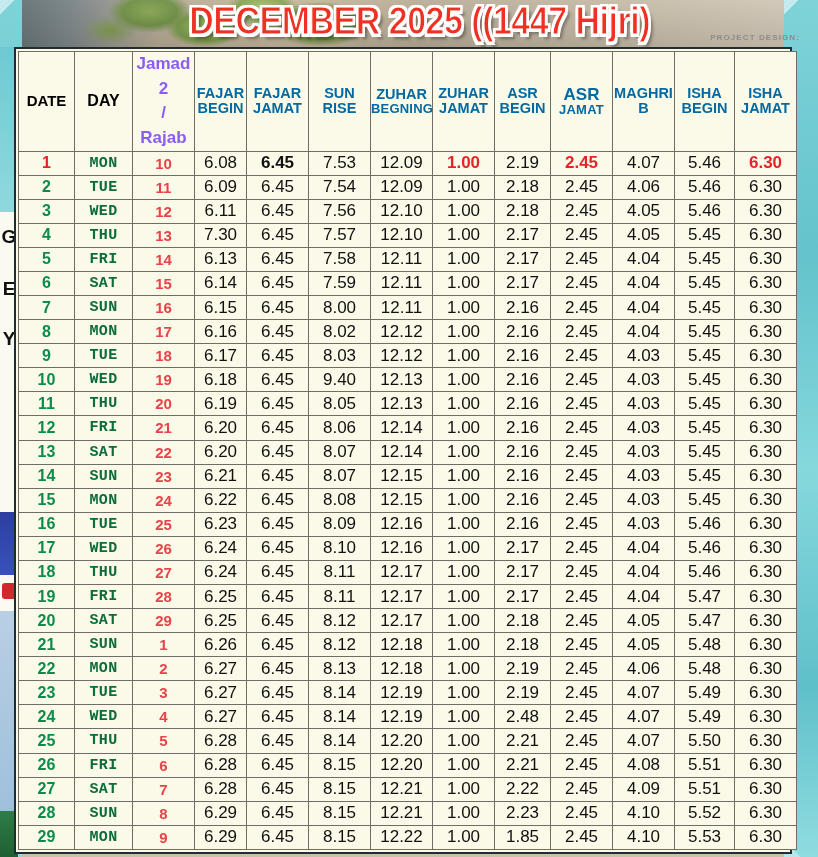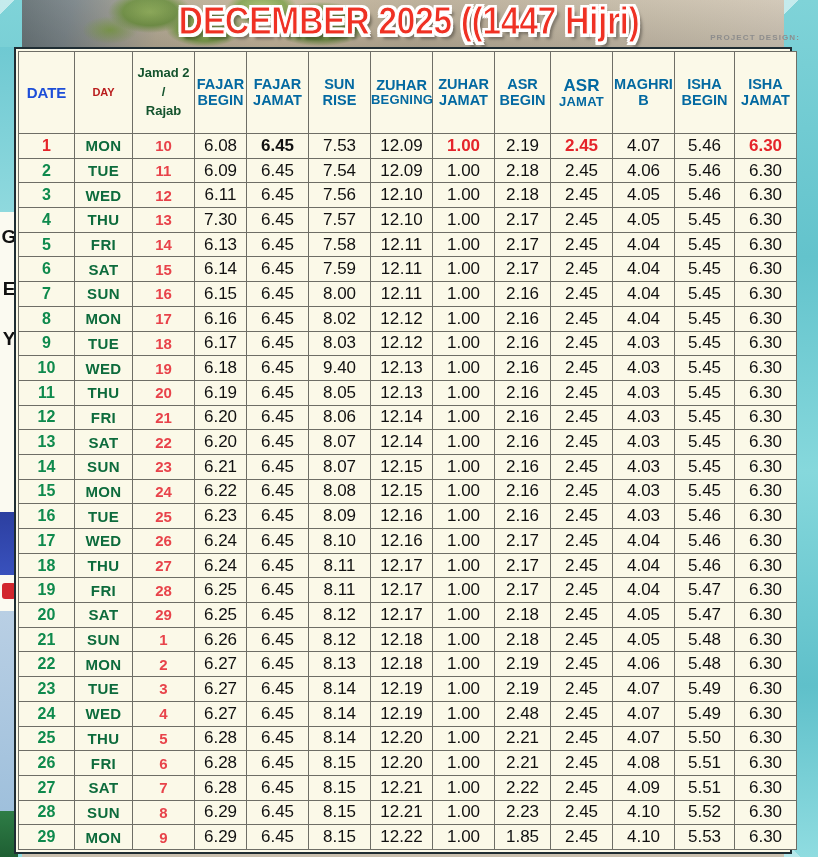--- a/index.html
+++ b/index.html
@@ -65,22 +65,22 @@
   .la-green  { top: 764px; height: 46px;  background: linear-gradient(180deg,#2e7d46,#1f5f33); }
   .la-glyph {
     position: absolute; left: 0; width: 18px;
     color: #111; font-weight: 900; font-size: 19px;
     font-family: "Liberation Sans", sans-serif;
     text-align: center; line-height: 1;
   }
 
   
   .title-wrap {
-    position: absolute; left: 0; top: 2px; width: 818px;
-    text-align: center; pointer-events: none;
+    position: absolute; left: 0; top: 2px; width: 650px;
+    text-align: right; pointer-events: none;
   }
   .main-title {
     display: inline-block;
     font-family: "Liberation Sans", sans-serif;
     font-weight: 900;
     font-size: 34px;
     letter-spacing: -0.5px;
     color: #ef3124;
     -webkit-text-stroke: 1px #ffffff;
     text-shadow:
@@ -123,31 +123,31 @@
     height: 82px;
     font-weight: 900;
     color: #0369a1;
     font-size: 14.5px;
     line-height: 1.05;
     vertical-align: top;
     padding-top: 5px;
   }
   thead th .l1 { display: block; }
   thead th .l2 { display: block; }
-  th.hdr-date { color: #1d4ed8; font-size: 15px; vertical-align: middle; padding-top: 0; }
-  th.hdr-day  { color: #b91c1c; font-size: 11px; vertical-align: top; padding-top: 5px; }
-  th.hdr-hijri { color: #14532d; font-size: 13px; line-height: 1.45; vertical-align: top; padding-top: 6px; }
+  th.hdr-date { color: #000000; font-size: 15px; vertical-align: middle; padding-top: 0; }
+  th.hdr-day  { color: #000000; font-size: 16px; vertical-align: top; padding-top: 5px; }
+  th.hdr-hijri { color: #8b5cf6; font-size: 17px; line-height: 1.45; vertical-align: top; padding-top: 6px; }
   th .small { font-size: 13px; font-weight: 700; letter-spacing: .2px; }
   th .big   { font-size: 17px; }
 
   
   tbody td { height: 23px; font-size: 16.5px; color: #1a1a1a; }
   td.c-date { font-weight: 900; color: #0f8a4d; font-size: 16px; }
   td.c-day  { font-weight: 900; color: #0d6b3c; font-size: 15px;
-              font-family: Liberation Sans, sans-serif; letter-spacing: .4px; }
+              font-family: Liberation Mono, monospace; letter-spacing: .4px; }
   td.c-hijri{ font-weight: 700; color: #e8434a; font-size: 15px; }
   td.c-time { font-weight: 400; font-size: 17px; color: #111; }
 
   
   tr.first td.c-date { color: #e5242a; }
   td.hl-red  { color: #e5242a; font-weight: 700; }
   td.hl-bold { font-weight: 700; }
 </style>
 </head>
 <body>

